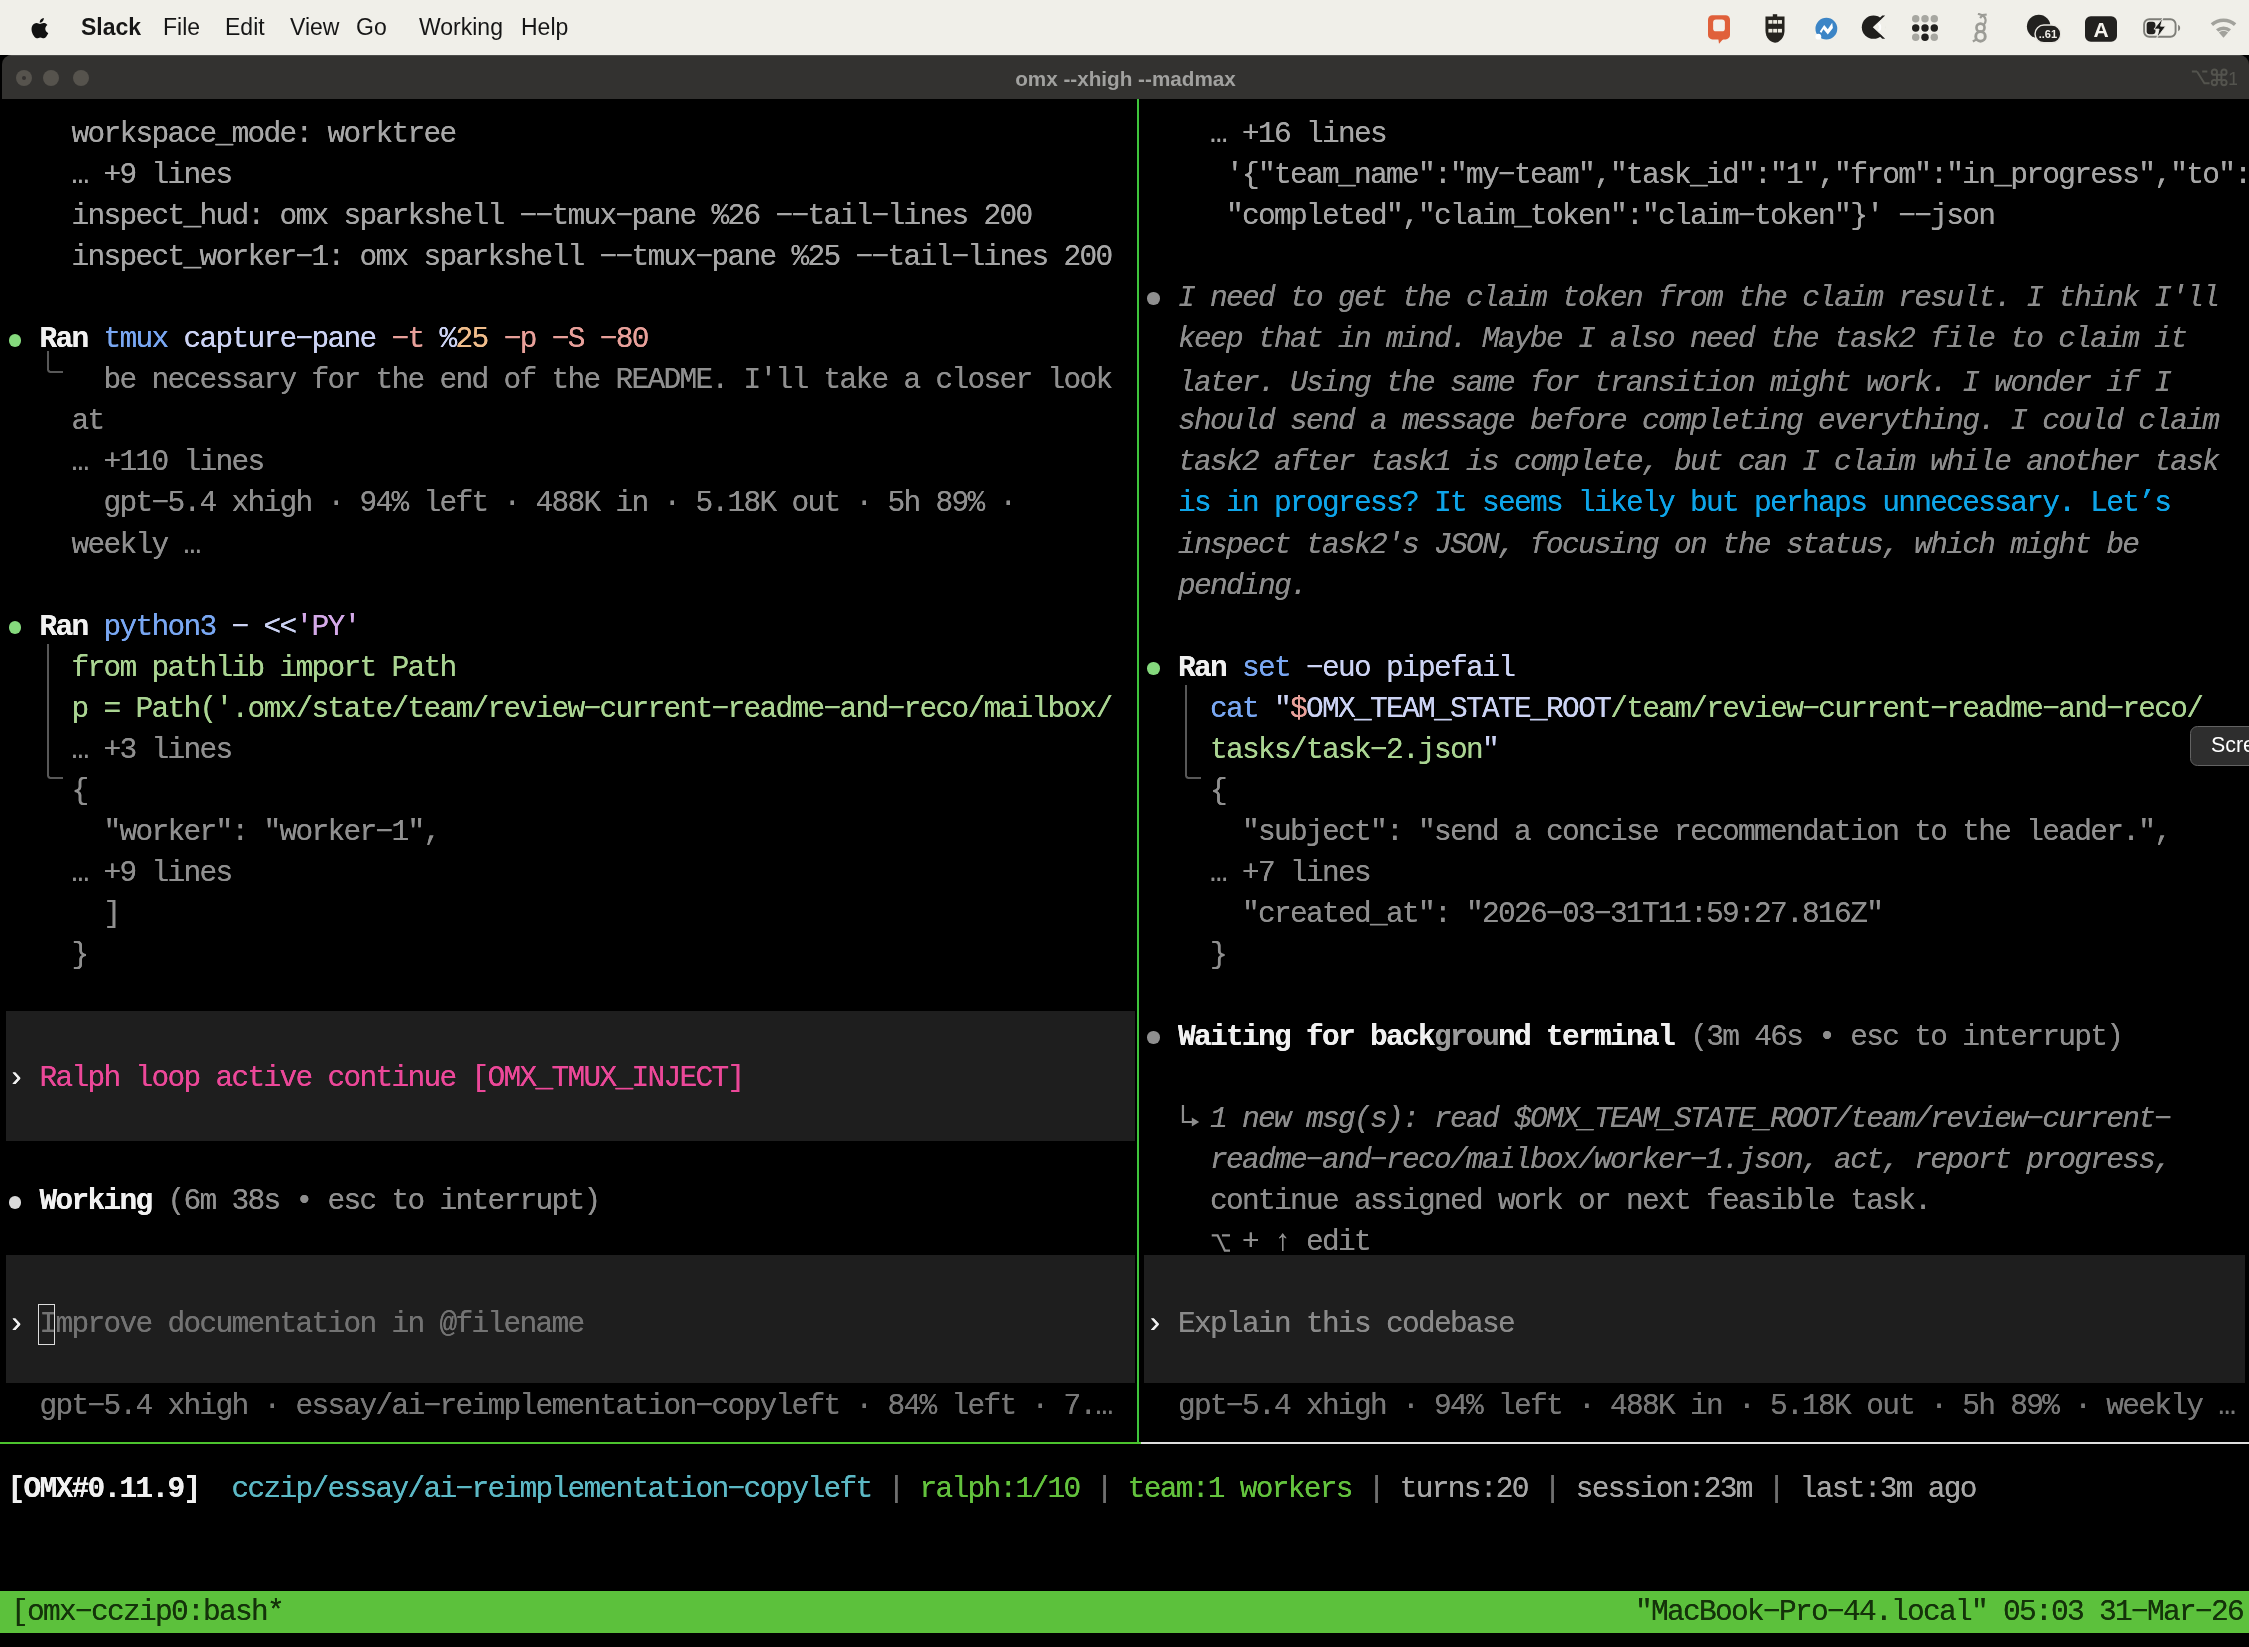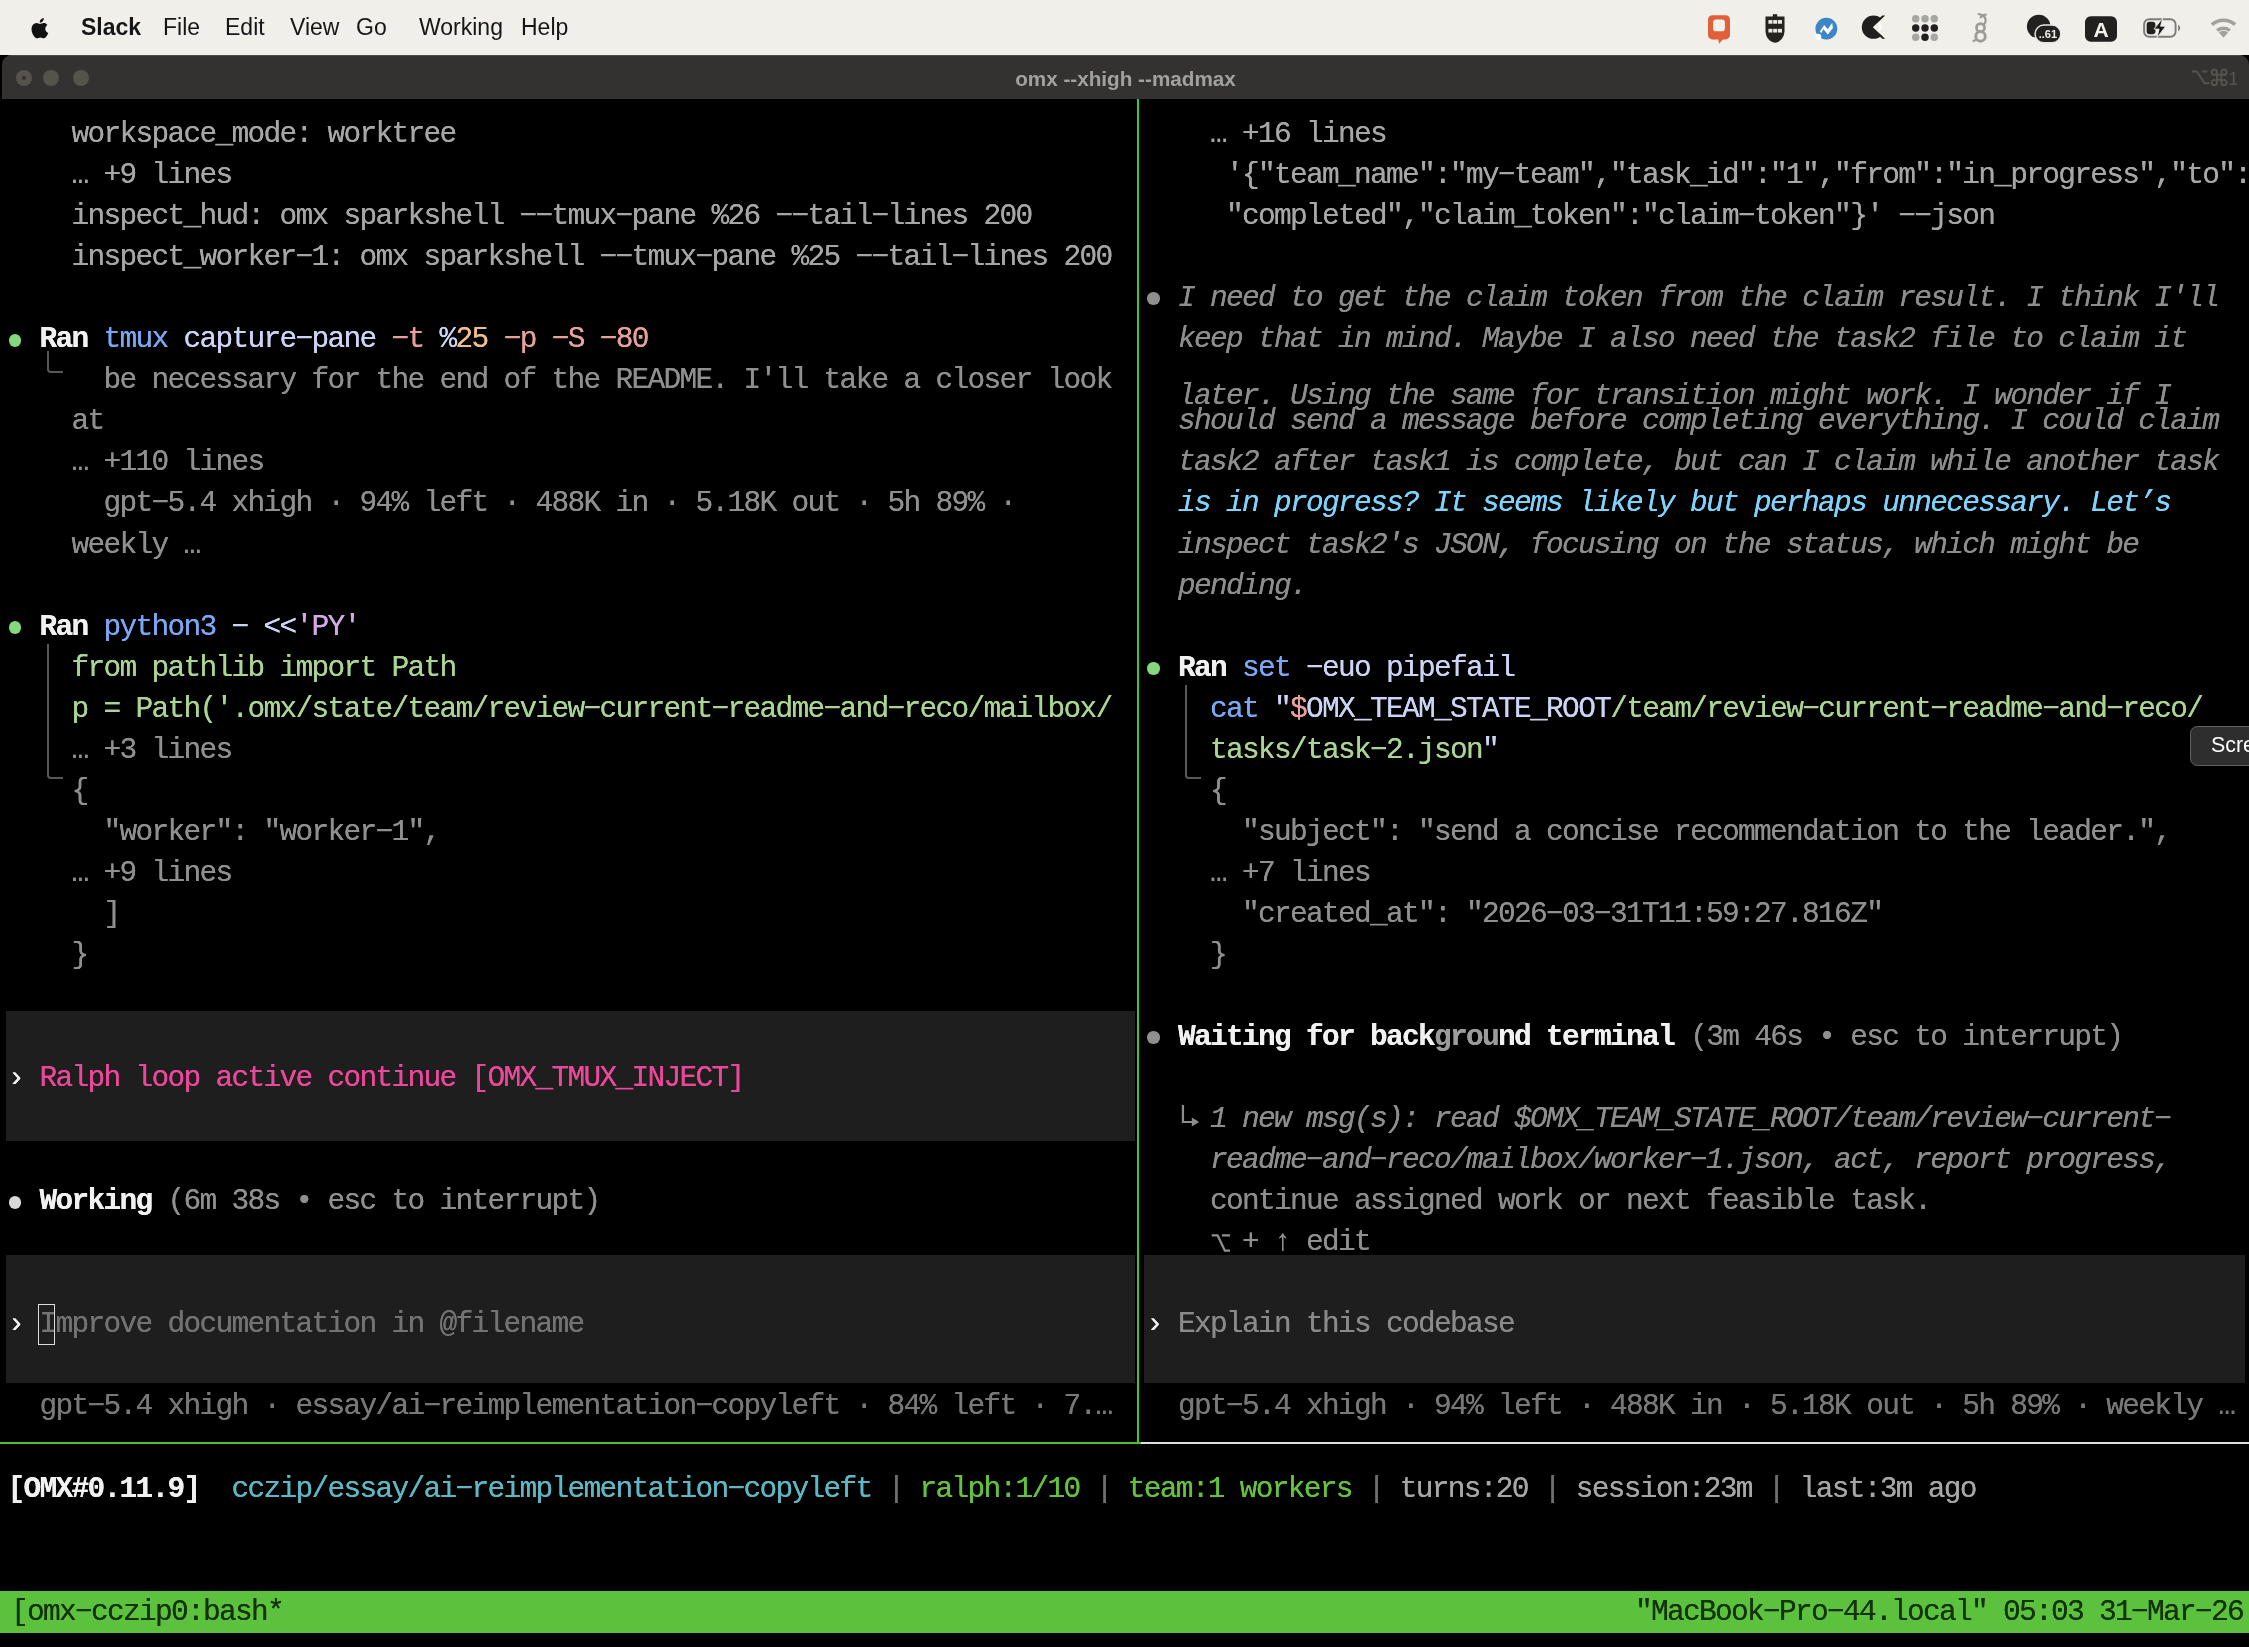--- a/index.html
+++ b/index.html
@@ -155,24 +155,24 @@
 <div class="r " style="left:7.4px;top:935px"><span style="color:#8f8f8f">    }</span></div>
 <div class="r " style="left:7.4px;top:1058px"><span style="color:#f1f1f1">›</span><span style="color:#ec4899"> Ralph loop active continue [OMX_TMUX_INJECT]</span></div>
 <div class="r " style="left:7.4px;top:1181px"><span style="color:transparent">•</span> <span style="color:#f1f1f1;font-weight:bold">Working</span><span style="color:#8f8f8f"> (6m 38s • esc to interrupt)</span></div>
 <div class="r " style="left:7.4px;top:1304px"><span style="color:#f1f1f1">›</span><span style="color:#737373"> Improve documentation in @filename</span></div>
 <div class="r " style="left:7.4px;top:1386px"><span style="color:#787878">  gpt−5.4 xhigh · essay/ai−reimplementation−copyleft · 84% left · 7.…</span></div>
 <div class="r " style="left:1146px;top:114px"><span style="color:#a6a6a6">    … +16 lines</span></div>
 <div class="r " style="left:1146px;top:155px"><span style="color:#a6a6a6">     '{"team_name":"my−team","task_id":"1","from":"in_progress","to":</span></div>
 <div class="r " style="left:1146px;top:196px"><span style="color:#a6a6a6">     "completed","claim_token":"claim−token"}' −−json</span></div>
 <div class="r " style="left:1146px;top:278px"><span style="color:transparent">•</span><span style="color:#8d8d8d;font-style:italic"> I need to get the claim token from the claim result. I think I'll</span></div>
 <div class="r " style="left:1146px;top:319px"><span style="color:#8d8d8d;font-style:italic">  keep that in mind. Maybe I also need the task2 file to claim it</span></div>
-<div class="r " style="left:1146px;top:376px"><span style="color:#8d8d8d;font-style:italic">  later. Using the same for transition might work. I wonder if I</span></div>
+<div class="r " style="left:1146px;top:363px"><span style="color:#8d8d8d;font-style:italic">  later. Using the same for transition might work. I wonder if I</span></div>
 <div class="r " style="left:1146px;top:401px"><span style="color:#8d8d8d;font-style:italic">  should send a message before completing everything. I could claim</span></div>
 <div class="r " style="left:1146px;top:442px"><span style="color:#8d8d8d;font-style:italic">  task2 after task1 is complete, but can I claim while another task</span></div>
-<div class="r " style="left:1146px;top:483px"><span style="color:#7dd3fc;font-style:italic">  is in progress? It seems likely but perhaps unnecessary. Let’s</span></div>
+<div class="r " style="left:1146px;top:483px"><span style="color:#0ea5e9;">  is in progress? It seems likely but perhaps unnecessary. Let’s</span></div>
 <div class="r " style="left:1146px;top:525px"><span style="color:#8d8d8d;font-style:italic">  inspect task2's JSON, focusing on the status, which might be</span></div>
 <div class="r " style="left:1146px;top:566px"><span style="color:#8d8d8d;font-style:italic">  pending.</span></div>
 <div class="r " style="left:1146px;top:648px"><span style="color:transparent">•</span> <span style="color:#f1f1f1;font-weight:bold">Ran</span> <span style="color:#79a7f2">set</span> <span style="color:#ccd3f4">−euo pipefail</span></div>
 <div class="r " style="left:1146px;top:689px">    <span style="color:#79a7f2">cat</span> <span style="color:#ccd3f4">"</span><span style="color:#e8a09a">$</span><span style="color:#ccd3f4">OMX_TEAM_STATE_ROOT</span><span style="color:#aad492">/team/review−current−readme−and−reco/</span></div>
 <div class="r " style="left:1146px;top:730px">    <span style="color:#aad492">tasks/task−2.json</span><span style="color:#ccd3f4">"</span></div>
 <div class="r " style="left:1146px;top:771px"><span style="color:#8f8f8f">    {</span></div>
 <div class="r " style="left:1146px;top:812px"><span style="color:#8f8f8f">      "subject": "send a concise recommendation to the leader.",</span></div>
 <div class="r " style="left:1146px;top:853px"><span style="color:#8f8f8f">    … +7 lines</span></div>
 <div class="r " style="left:1146px;top:894px"><span style="color:#8f8f8f">      "created_at": "2026−03−31T11:59:27.816Z"</span></div>
 <div class="r " style="left:1146px;top:935px"><span style="color:#8f8f8f">    }</span></div>

